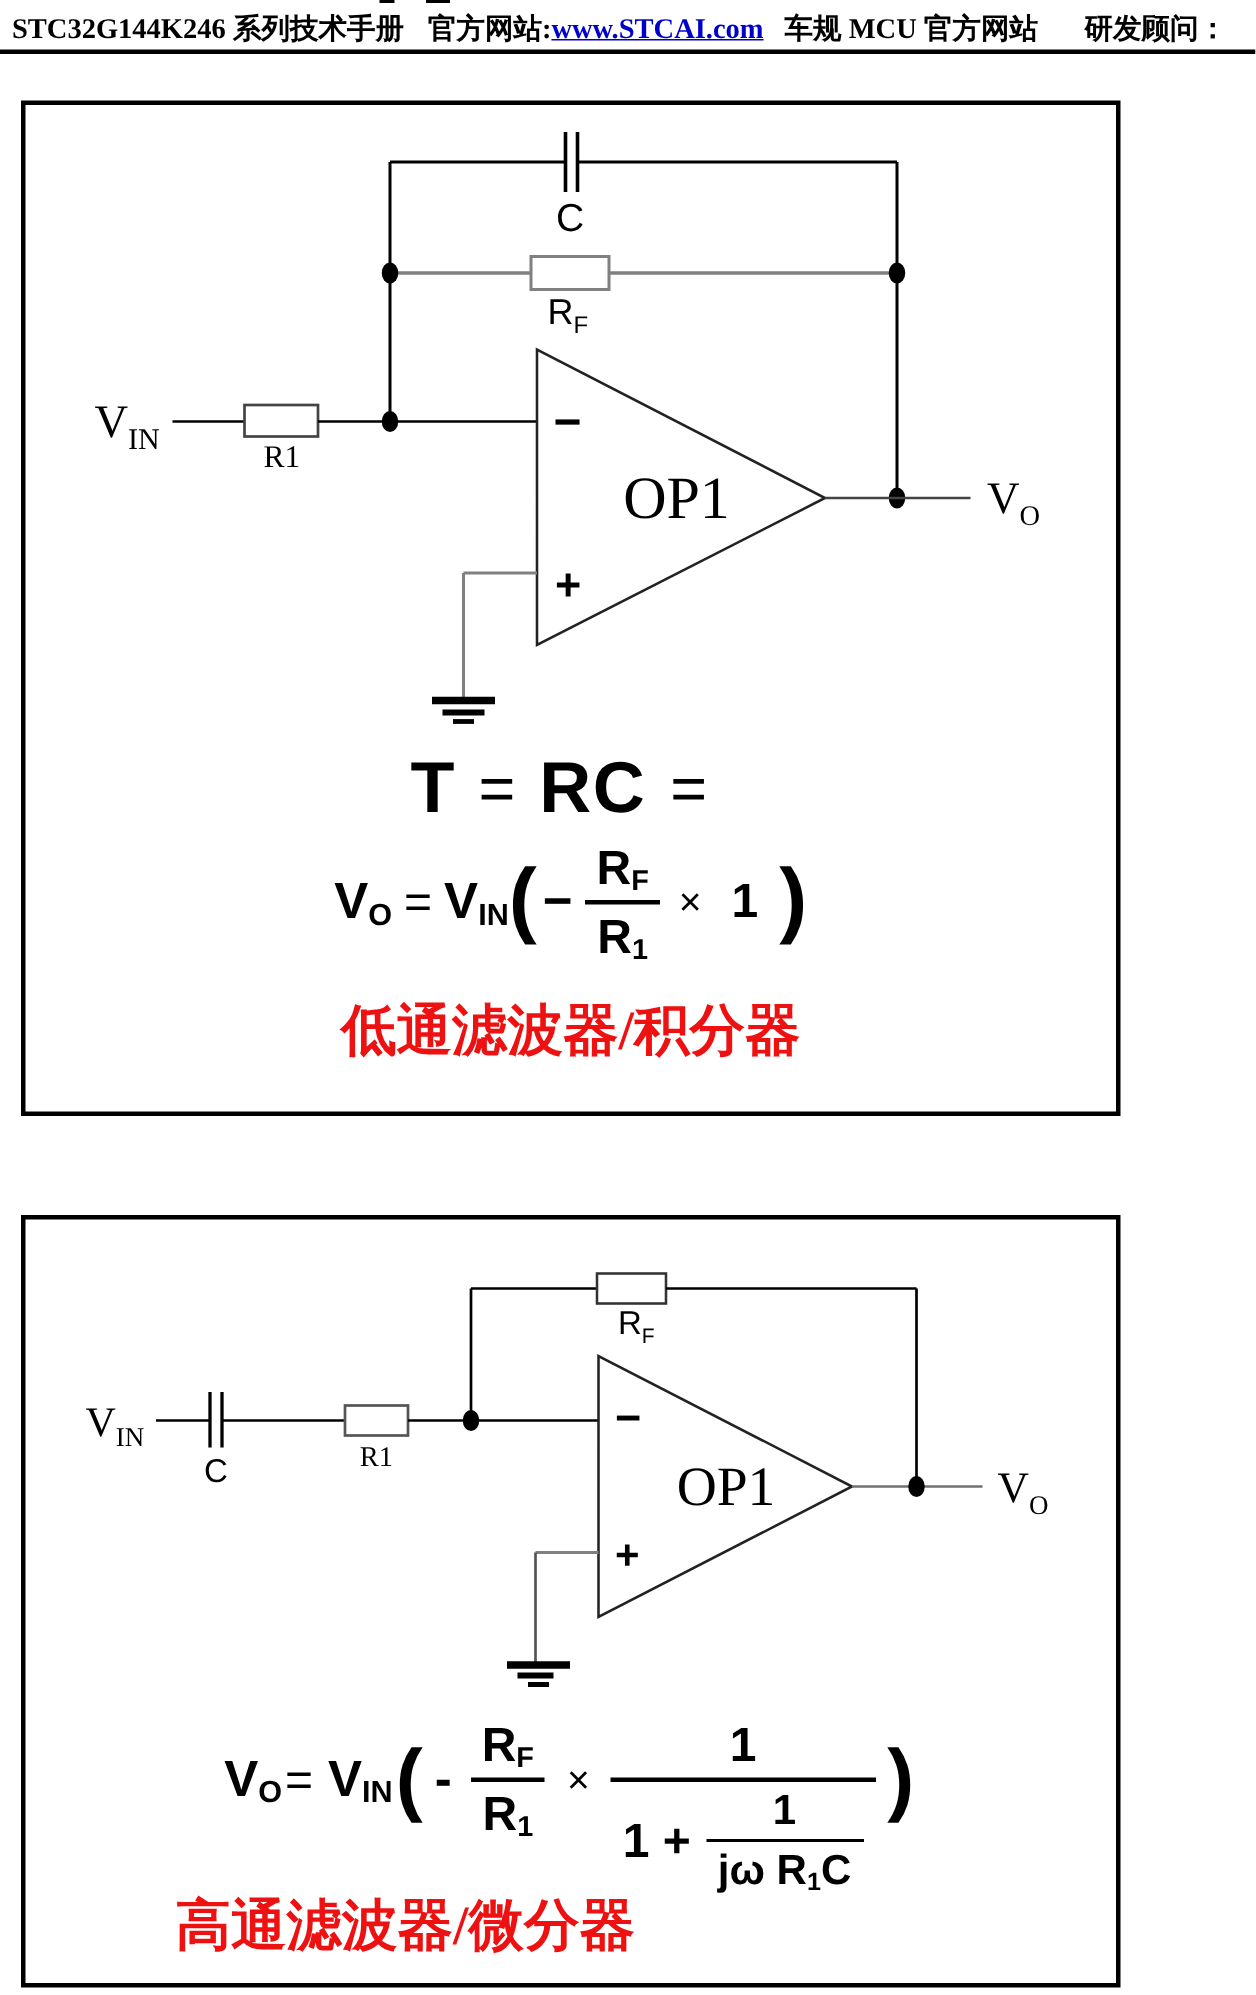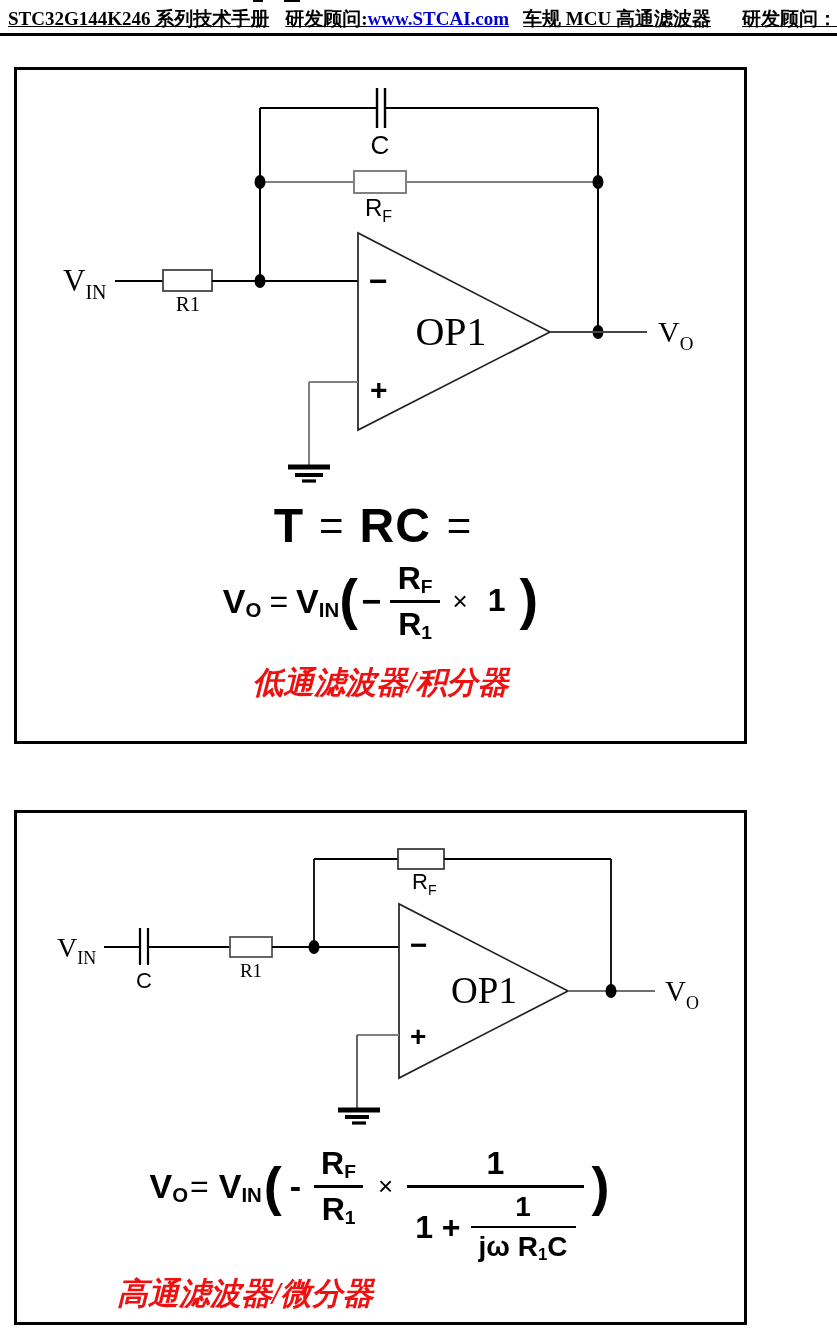--- a/index.html
+++ b/index.html
@@ -1,20 +1,20 @@
 <!DOCTYPE html>
 <html><head>
 <meta charset="utf-8">
 <style>
   html,body{margin:0;padding:0;background:#fff;}
   body{width:837px;height:1330px;position:relative;font-family:"Liberation Serif",serif;overflow:hidden;}
 
   
   .header{position:absolute;top:6px;left:8px;width:829px;font-weight:bold;font-size:19px;
-          white-space:nowrap;color:#000;display:flex;align-items:baseline;text-decoration:underline;}
+          white-space:nowrap;color:#000;display:flex;align-items:baseline;}
   .header .gap1{margin-left:16px;}
   .header .gap2{margin-left:14px;}
   .header .gap3{margin-left:31px;}
   .header .sitelink{color:#0000cc;text-decoration:underline;margin-left:0;}
   .hrule{position:absolute;top:33px;left:0;width:837px;height:3px;background:#000;}
   .artifact{position:absolute;top:0;height:2px;background:#000;}
 
   
   .figbox{position:absolute;left:14px;width:733px;border:3px solid #000;background:#fff;box-sizing:border-box;}
   #box1{top:67px;height:677px;}
@@ -49,38 +49,38 @@
   #f2 .times{font-size:26px;font-weight:normal;margin:0 8px;}
   #f2 .frac{font-size:32px;}
   #f2 .minus{margin:0 6px;}
   #f2 .bigfrac{margin-top:0;}
   #f2 .denrow{display:flex;align-items:center;}
   #f2 .denrow .pre{font-size:32px;margin-right:10px;}
   #f2 .inner{font-size:28px;margin:0;}
   #f2 .inner .den{border-top:2.5px solid #000;text-align:center;}
 
   
-  .caption{position:absolute;color:#ee1111;font-size:31px;font-weight:600;
-           font-family:"Liberation Serif",serif;letter-spacing:0px;white-space:nowrap;font-style:italic;}
+  .caption{position:absolute;color:#ee1111;font-size:37px;font-weight:600;
+           font-family:"Liberation Serif",serif;letter-spacing:0px;white-space:nowrap;}
   #cap1{top:592px;left:0;width:727px;text-align:center;}
-  #cap2{top:460px;left:100px;}
+  #cap2{top:446px;left:100px;}
 
   
   text{fill:#000;}
   .t-serif{font-family:"Liberation Serif",serif;}
   .t-sans{font-family:"Liberation Sans",sans-serif;}
 </style>
 </head>
 <body>
 
 <div class="header">
   <span>STC32G144K246 系列技术手册</span>
-  <span class="gap1">研发顾问:</span>
+  <span class="gap1">官方网站:</span>
   <span class="sitelink">www.STCAI.com</span>
-  <span class="gap2">车规 MCU 高通滤波器</span>
+  <span class="gap2">车规 MCU 官方网站</span>
   <span class="gap3">研发顾问：</span>
 </div>
 <div class="hrule"></div>
 <div class="artifact" style="left:253px;width:10px;"></div>
 <div class="artifact" style="left:284px;width:16px;"></div>
 
 <div class="figbox" id="box1">
 
   <svg width="727" height="420" viewBox="0 0 727 420">
 

